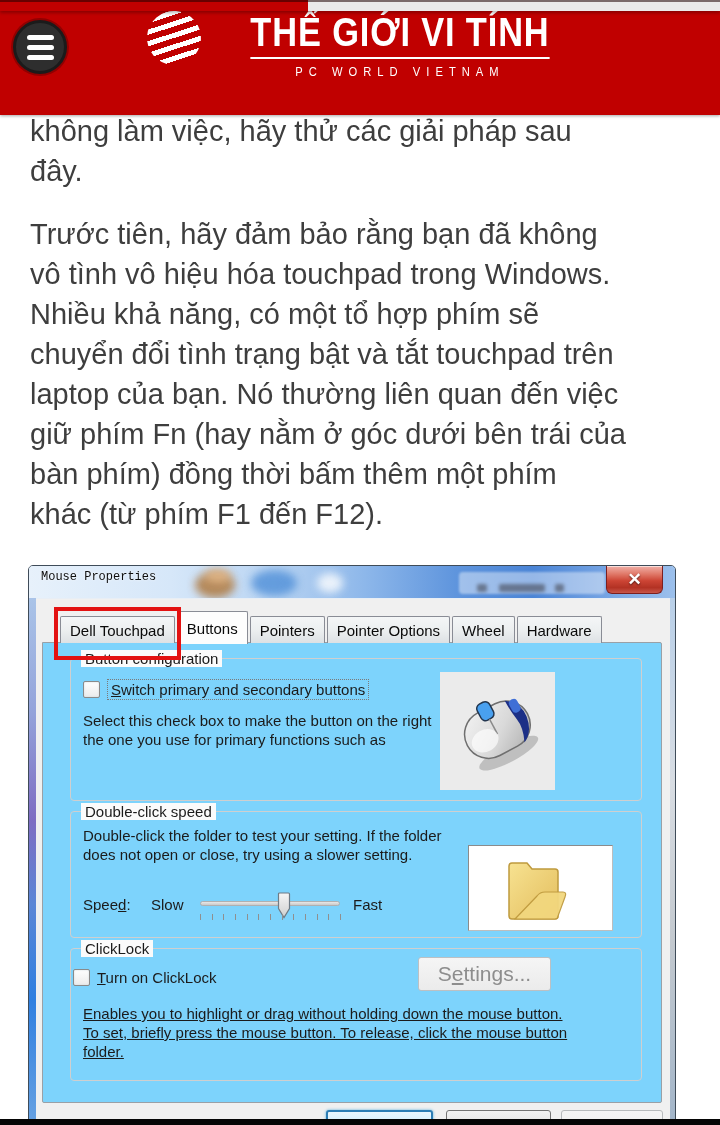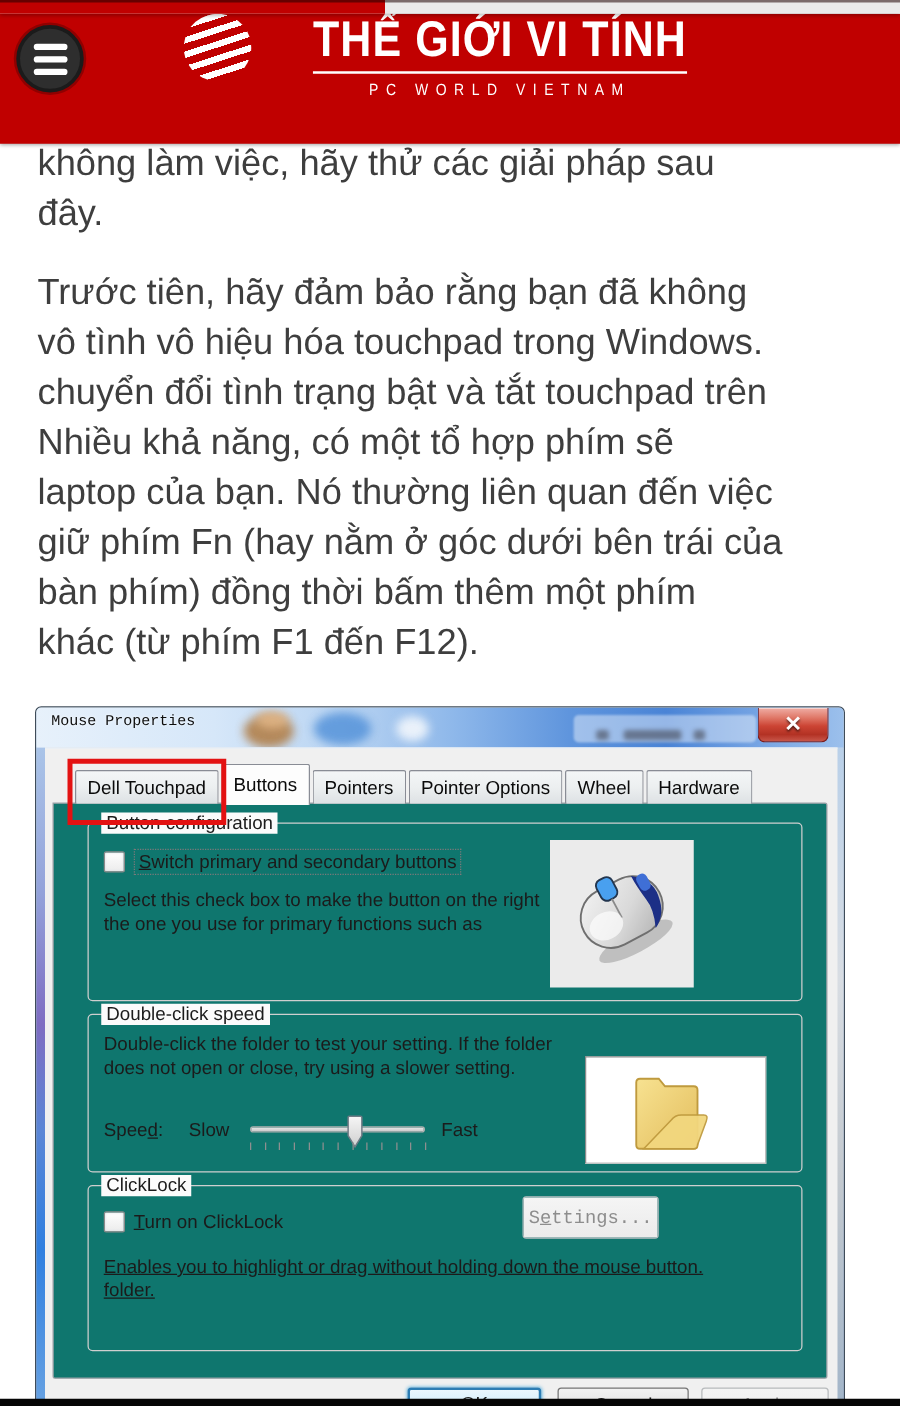--- a/index.html
+++ b/index.html
@@ -69,21 +69,21 @@
   .tab { height:27px; padding:0 9px; margin-right:2px; font-size:15px; color:#0a0a0a;
          display:flex; align-items:center; cursor:pointer;
          background:linear-gradient(180deg,#f4f6f7 0%,#eceff0 50%,#dde1e4 100%);
          border:1px solid #898c95; border-bottom:none; border-radius:2px 2px 0 0; position:relative; }
   .tab.active { height:33px; background:#fdfdfd; z-index:4; margin-bottom:-1px; font-size:15px;
                 box-shadow:inset 0 2px 0 #fdfdfd;align-items:center; }
   .hl-box { position:absolute; left:-7px; top:-10px; right:-7px; bottom:-17px;
             border:4px solid #e31212; pointer-events:none; z-index:6; }
 
   
-  .tab-page { position:absolute; left:6px; top:43px; width:620px; height:461px; background:#0f766e;
+  .tab-page { position:absolute; left:6px; top:43px; width:620px; height:461px; background:#7dd3fc;
               border:1px solid #9aa0a6; border-radius:0 2px 2px 2px; z-index:1; }
 
   .groupbox { position:absolute; left:27px; width:572px; border:1px solid #cfcfcf; border-radius:4px; }
   .gb-label { position:absolute; left:10px; top:-9px; background:#fbfbfb; padding:0 4px;
               font-size:15px; color:#1b1b1b; line-height:17px; }
   .gb1 { top:15px;  height:143px; }
   .gb2 { top:168px; height:127px; }
   .gb3 { top:305px; height:133px; }
 
   .dlg-text { font-size:15px; color:#1b1b1b; }
@@ -104,23 +104,23 @@
   .fast-lab { position:absolute; left:270px; top:8px; }
   .track { position:absolute; left:117px; top:13px; width:140px; height:5px; border:1px solid #b0b0b0;
            border-radius:3px; background:linear-gradient(180deg,#e8e8e8,#c9c9c9); cursor:pointer; }
   .thumb { position:absolute; top:-10px; width:14px; height:27px; transform:translateX(-50%); cursor:grab; }
   .ticks { position:absolute; left:117px; top:26px; width:140px; height:7px; }
   .tick { position:absolute; top:0; width:1px; height:6px; background:#8f8f8f; }
 
   .folder-box { position:absolute; left:397px; top:33px; width:145px; height:86px; background:#fff;
                 border:1px solid #bdbdbd; border-top-color:#8b8b8b; border-left-color:#8b8b8b; }
 
-  .settings-btn { position:absolute; left:347px; top:8px; width:109px; height:34px;
-                  border:1px solid #bcc0c3; border-radius:3px; color:#8d8d8d; font-size:15px;
-                  background:linear-gradient(180deg,#f5f5f5,#ebebeb); display:flex; align-items:center; justify-content:center;font-family:Liberation Mono, monospace; }
+  .settings-btn { position:absolute; left:347px; top:8px; width:133px; height:34px;
+                  border:1px solid #bcc0c3; border-radius:3px; color:#8d8d8d; font-size:21px;
+                  background:linear-gradient(180deg,#f5f5f5,#ebebeb); display:flex; align-items:center; justify-content:center; }
 
   .footer-row { position:absolute; left:0; top:511px; width:634px; height:40px; z-index:2; }
   .f-btn { position:absolute; height:32px; border-radius:3px; font-size:15px; color:#1b1b1b;
            display:flex; align-items:flex-end; justify-content:center; padding-bottom:8px; cursor:pointer; }
   .btn-ok { left:290px; width:107px; border:2px solid #2d7db4;
             background:linear-gradient(180deg,#eaf6fd,#d3eefc 45%,#bee6f8); box-shadow:0 0 3px #58b0dd; }
   .btn-cancel { left:410px; width:105px; border:1px solid #747474;
                 background:linear-gradient(180deg,#f2f2f2,#e3e3e3 50%,#d8d8d8); }
   .btn-apply { left:525px; width:102px; border:1px solid #b7babc; color:#8d8d8d;
                background:linear-gradient(180deg,#f4f4f4,#ececec); }
@@ -153,22 +153,22 @@
   </div>
 
   <div class="article">
     <div class="para1">
       <div class="p-line">không làm việc, hãy thử các giải pháp sau</div>
       <div class="p-line">đây.</div>
     </div>
     <div class="para2">
       <div class="p-line">Trước tiên, hãy đảm bảo rằng bạn đã không</div>
       <div class="p-line">vô tình vô hiệu hóa touchpad trong Windows.</div>
+      <div class="p-line">Nhiều khả năng, có một tổ hợp phím sẽ</div>
       <div class="p-line">chuyển đổi tình trạng bật và tắt touchpad trên</div>
-      <div class="p-line">Nhiều khả năng, có một tổ hợp phím sẽ</div>
       <div class="p-line">laptop của bạn. Nó thường liên quan đến việc</div>
       <div class="p-line">giữ phím Fn (hay nằm ở góc dưới bên trái của</div>
       <div class="p-line">bàn phím) đồng thời bấm thêm một phím</div>
       <div class="p-line">khác (từ phím F1 đến F12).</div>
     </div>
   </div>
 
   <div class="dialog">
     <div class="frame-left"></div>
     <div class="frame-right"></div>
@@ -301,31 +301,32 @@
               <g transform="translate(38,12)">
                 <path d="M2 8 Q2 5 5 5 L20 5 L25 11 L48 11 Q51 11 51 14 L51 58 Q51 61 48 61 L5 61 Q2 61 2 58 Z" fill="url(#fol)" stroke="#bf9a3e" stroke-width="1.5"></path>
                 <path d="M51 58 Q51 61 48 61 L8 61 L30 38 Q33 34 38 34 L56 34 Q60 34 58 39 Z" fill="#f2d77e" stroke="#bf9a3e" stroke-width="1.2" opacity="0.95"></path>
               </g>
             </svg>
           </div>
         </div>
 
         <div class="groupbox gb3">
           <div class="gb-label">ClickLock</div>
-          <div class="cb-row" style="left:12px; top:20px;">
+          <div class="cb-row" style="left:2px; top:20px;">
             <div class="checkbox"></div>
             <div class="cb-label">
               <span class="ul">T</span><span>urn on ClickLock</span>
             </div>
           </div>
           <div class="settings-btn">
             <span><span>S</span><span class="ul">e</span><span>ttings...</span></span>
           </div>
           <div class="dlg-text" style="position:absolute; left:12px; top:55px;text-decoration:underline;">
             <div class="d-line">Enables you to highlight or drag without holding down the mouse button.</div>
+            <div class="d-line">To set, briefly press the mouse button. To release, click the mouse button</div>
             <div class="d-line">folder.</div>
           </div>
         </div>
       </div>
 
       <div class="footer-row">
         <div class="f-btn btn-ok">OK</div>
         <div class="f-btn btn-cancel">Cancel</div>
         <div class="f-btn btn-apply">Apply</div>
       </div>

